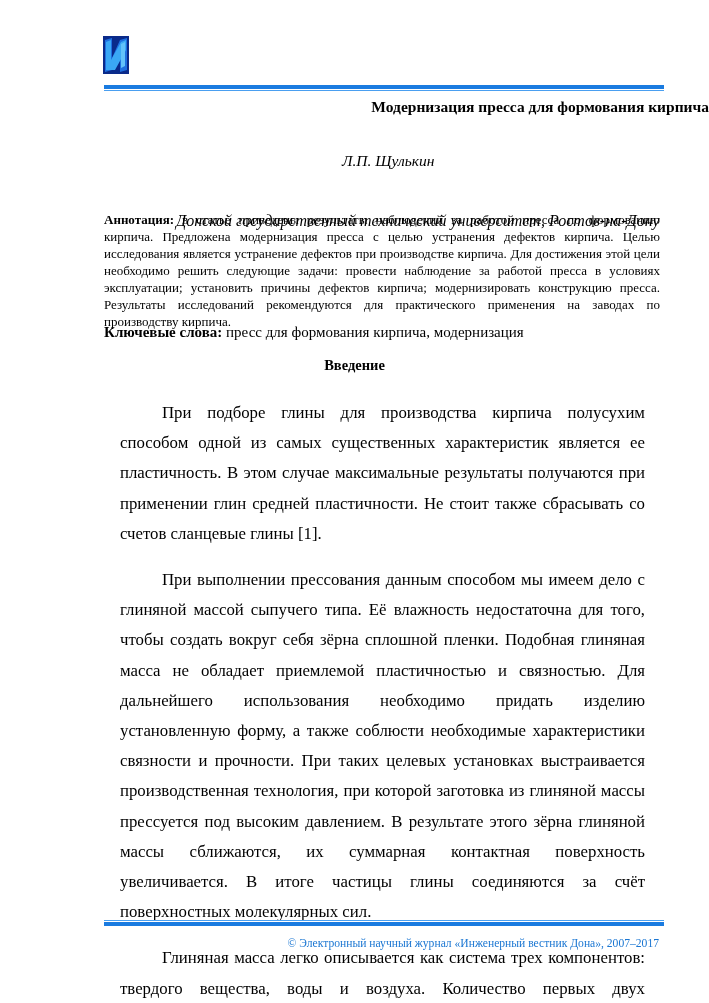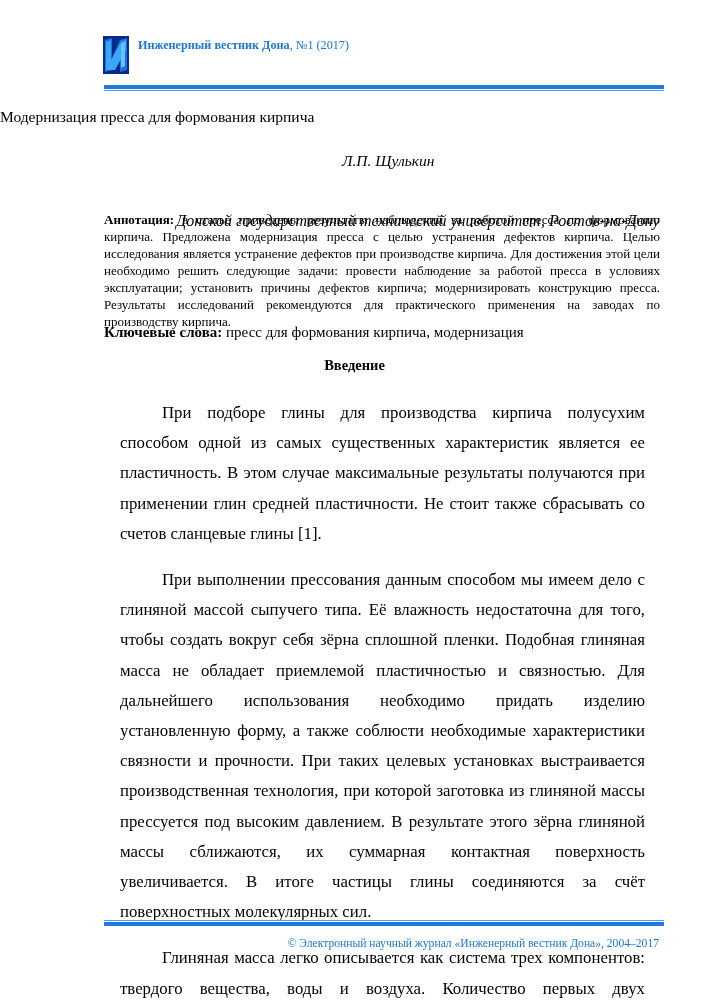--- a/index.html
+++ b/index.html
@@ -53,24 +53,24 @@
       top: 920px;
     }
     .rule-bottom .thin { height: 1px; background: #4a9ff0; }
     .rule-bottom .gap { height: 1px; background: #ffffff; }
     .rule-bottom .thick { height: 4px; background: #1a7be0; }
 
     .title {
       position: absolute;
       left: 0;
       width: 709px;
-      top: 108px;
-      text-align: left;
+      top: 98px;
+      text-align: right;
       font-size: 15.5px;
-      font-weight: normal;
+      font-weight: bold;
     }
     .author {
       position: absolute;
       left: 342px;
       top: 152px;
       font-size: 15.5px;
       font-style: italic;
     }
     .affiliation {
       position: absolute;
@@ -132,23 +132,20 @@
 <body>
 
 <div class="header">
   <svg class="logo" viewBox="0 0 26 38">
     <rect x="0" y="0" width="26" height="38" fill="#0a2a8a"></rect>
     <path d="M2 36 L2 4 L9 2 L9 22 L17 4 L24 2 L24 34 L17 36 L17 16 L9 34 Z" fill="#1e6fe0"></path>
     <path d="M3 34 L3 6 L8 4 L8 24 L18 6 L23 4 L23 14 L12 34 Z" fill="#3aa8f5"></path>
     <path d="M18 8 L22 6 L22 30 L18 32 Z" fill="#62c2fa"></path>
   </svg>
   <div class="header-text">
-    <div>
-      <span class="journal">Инженерный вестник Дона</span><span>, №1 (2017)</span>
-    </div>
   </div>
 </div>
 
 <div class="rule rule-top">
   <div class="thick"></div>
   <div class="gap"></div>
   <div class="thin"></div>
 </div>
 
 <div class="title">Модернизация пресса для формования кирпича</div>
@@ -170,13 +167,13 @@
   <p>При выполнении прессования данным способом мы имеем дело с глиняной массой сыпучего типа. Её влажность недостаточна для того, чтобы создать вокруг себя зёрна сплошной пленки. Подобная глиняная масса не обладает приемлемой пластичностью и связностью. Для дальнейшего использования необходимо придать изделию установленную форму, а также соблюсти необходимые характеристики связности и прочности. При таких целевых установках выстраивается производственная технология, при которой заготовка из глиняной массы прессуется под высоким давлением. В результате этого зёрна глиняной массы сближаются, их суммарная контактная поверхность увеличивается. В итоге частицы глины соединяются за счёт поверхностных молекулярных сил.</p>
   <p>Глиняная масса легко описывается как система трех компонентов: твердого вещества, воды и воздуха. Количество первых двух компонентов</p>
 </div>
 
 <div class="rule rule-bottom">
   <div class="thin"></div>
   <div class="gap"></div>
   <div class="thick"></div>
 </div>
 
-<div class="footer">© Электронный научный журнал «Инженерный вестник Дона», 2004–2017</div>
+<div class="footer">© Электронный научный журнал «Инженерный вестник Дона», 2007–2017</div>
 
 </body></html>

